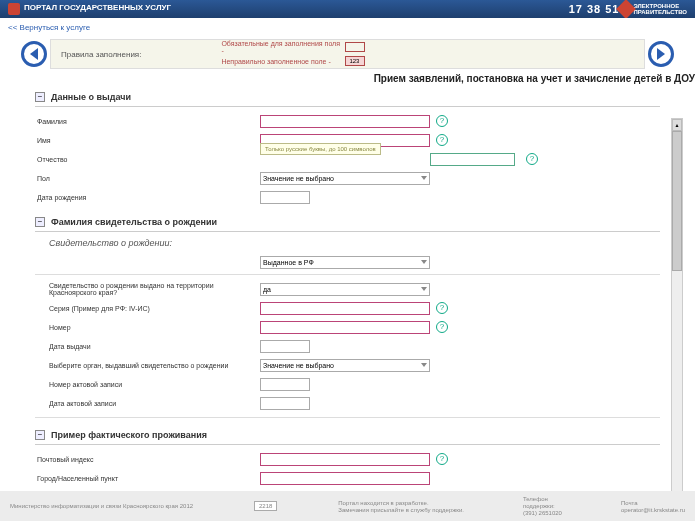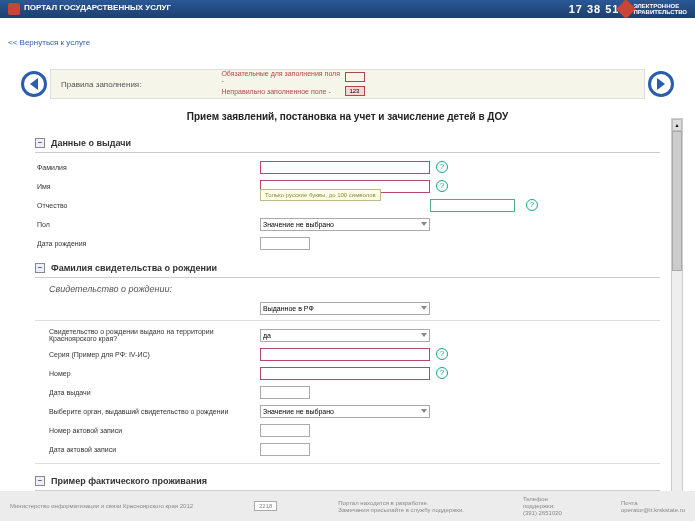--- a/index.html
+++ b/index.html
@@ -5,33 +5,33 @@
 *{box-sizing:border-box;margin:0;padding:0;font-family:Arial,sans-serif}
 body{background:#d4d4d4;width:695px;height:521px;overflow:hidden;position:relative}
 .hdr{background:linear-gradient(#2b5896,#1e3f6e);height:18px;color:#fff;font-size:8px;font-weight:bold;padding:3px 8px;display:flex;justify-content:space-between;align-items:center}
 .hdr-l{display:flex;gap:4px}
 .emblem{width:12px;height:12px;background:#c43;border-radius:2px}
 .hdr-r{display:flex;align-items:center;gap:0}
 .time{font-size:11px;letter-spacing:1px}
 .logo-r{width:14px;height:14px;background:#c43;transform:rotate(45deg)}
 .elec{font-size:6px;line-height:1}
 .main{background:#fff;height:473px;position:relative}
-.back{color:#2a5db0;font-size:8px;padding:20px 8px;cursor:pointer}
+.back{color:#2a5db0;font-size:8px;padding:5px 8px;cursor:pointer}
 .rules-bar{margin:2px 50px;background:#f5f5ea;border:1px solid #ddd;padding:6px 10px;display:flex;align-items:center;position:relative;height:30px}
 .nav-btn{width:26px;height:26px;border:3px solid #2a5db0;border-radius:50%;background:#fff;position:absolute;top:50%;transform:translateY(-50%);display:flex;align-items:center;justify-content:center;cursor:pointer}
 .nav-btn.left{left:-30px}.nav-btn.right{right:-30px}
 .arrow{width:0;height:0;border-top:6px solid transparent;border-bottom:6px solid transparent}
 .arrow.l{border-right:8px solid #2a5db0}.arrow.r{border-left:8px solid #2a5db0}
 .rules-txt{font-size:8px;color:#555}
 .rules-fields{margin-left:80px;font-size:7px}
 .rf-row{display:flex;align-items:center;gap:4px;margin-bottom:2px}
 .rf-lbl{color:#b04848;width:120px}
 .rf-box{border:1px solid #b04848;padding:1px 3px;min-width:20px;height:10px;font-size:6px}
 .rf-box.red{background:#f5d5d5}
-.title{text-align:center;font-size:10px;font-weight:bold;color:#222;margin:12px 0}
+.title{text-align:right;font-size:10px;font-weight:bold;color:#222;margin:4px 0}
 .form{padding:0 35px}
 .sect{margin-bottom:8px}
 .sect-hdr{display:flex;align-items:center;gap:6px;padding:4px 0;border-bottom:1px solid #ccc;margin-bottom:6px}
 .collapse{width:10px;height:10px;border:1px solid #888;background:#eef;font-size:8px;line-height:8px;text-align:center;cursor:pointer}
 .sect-ttl{font-size:9px;font-weight:bold;color:#333}
 .sub-ttl{font-size:9px;font-style:italic;color:#555;margin:6px 0 6px 14px}
 .row{display:flex;align-items:center;margin-bottom:3px;min-height:16px}
 .lbl{width:225px;font-size:7px;color:#333;padding-left:2px}
 .lbl.indent{padding-left:14px}
 .inp{border:1px solid #b47;background:#fff;height:13px;width:170px;font-size:7px;padding:0 2px}

